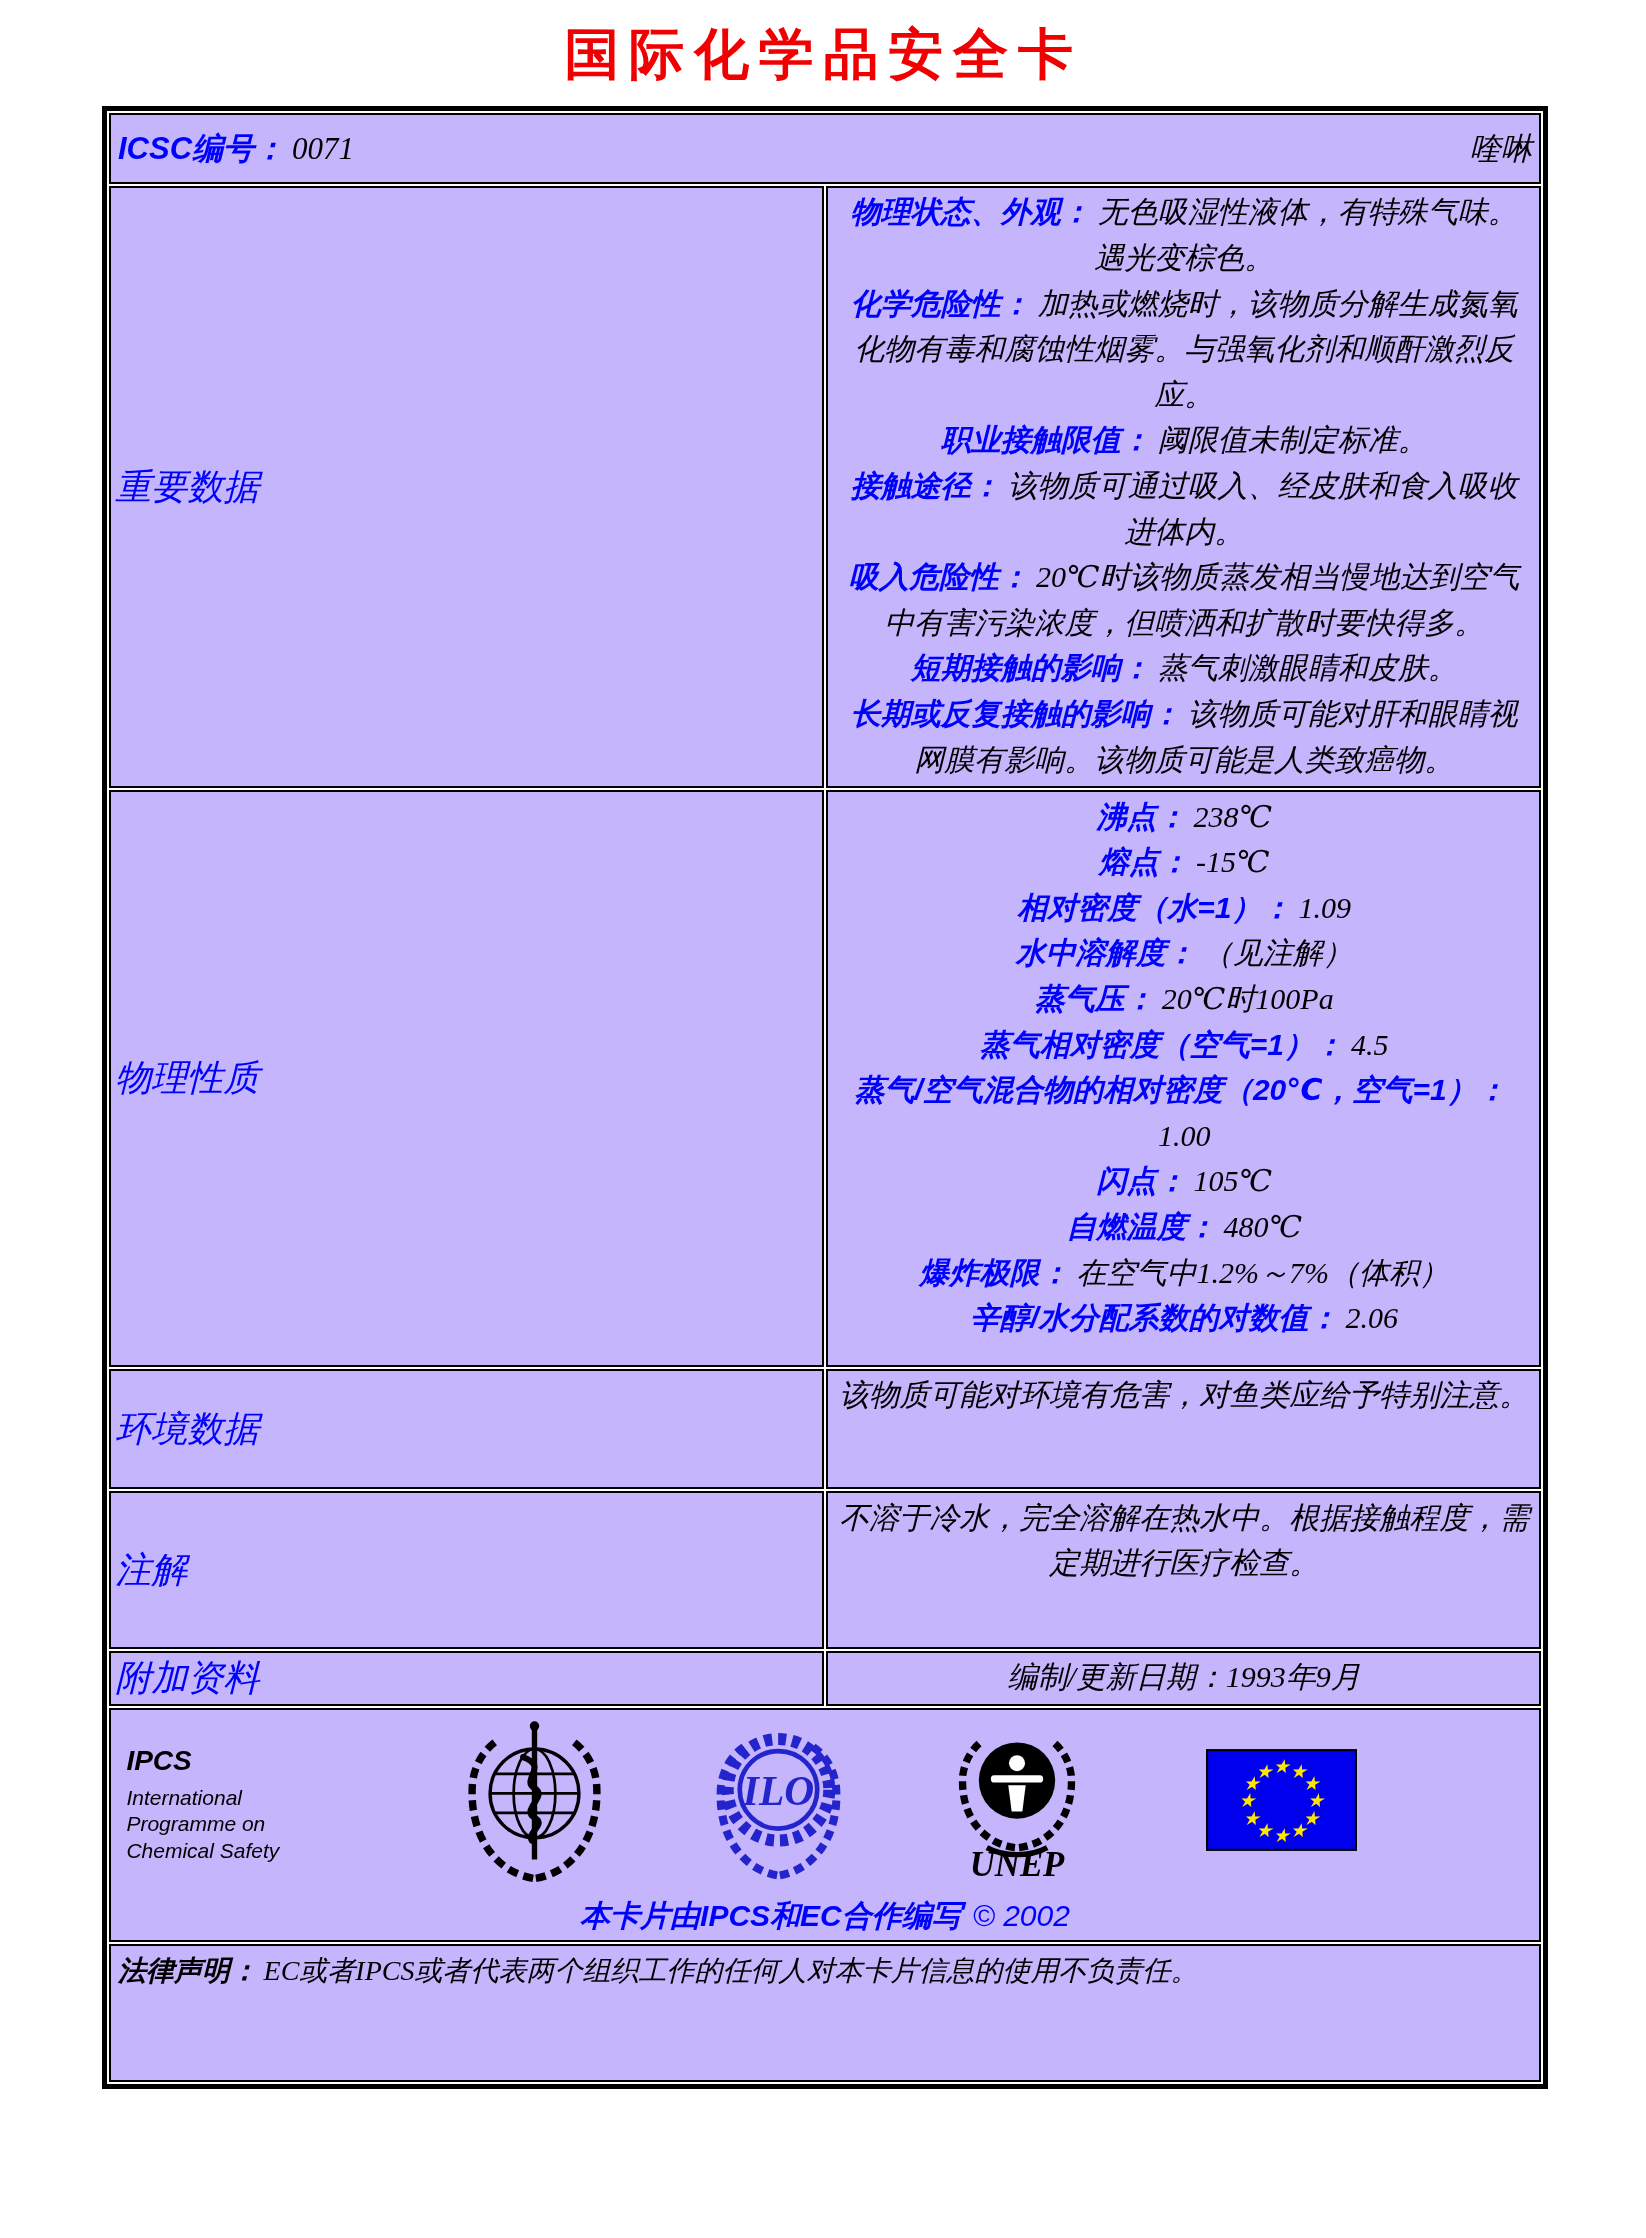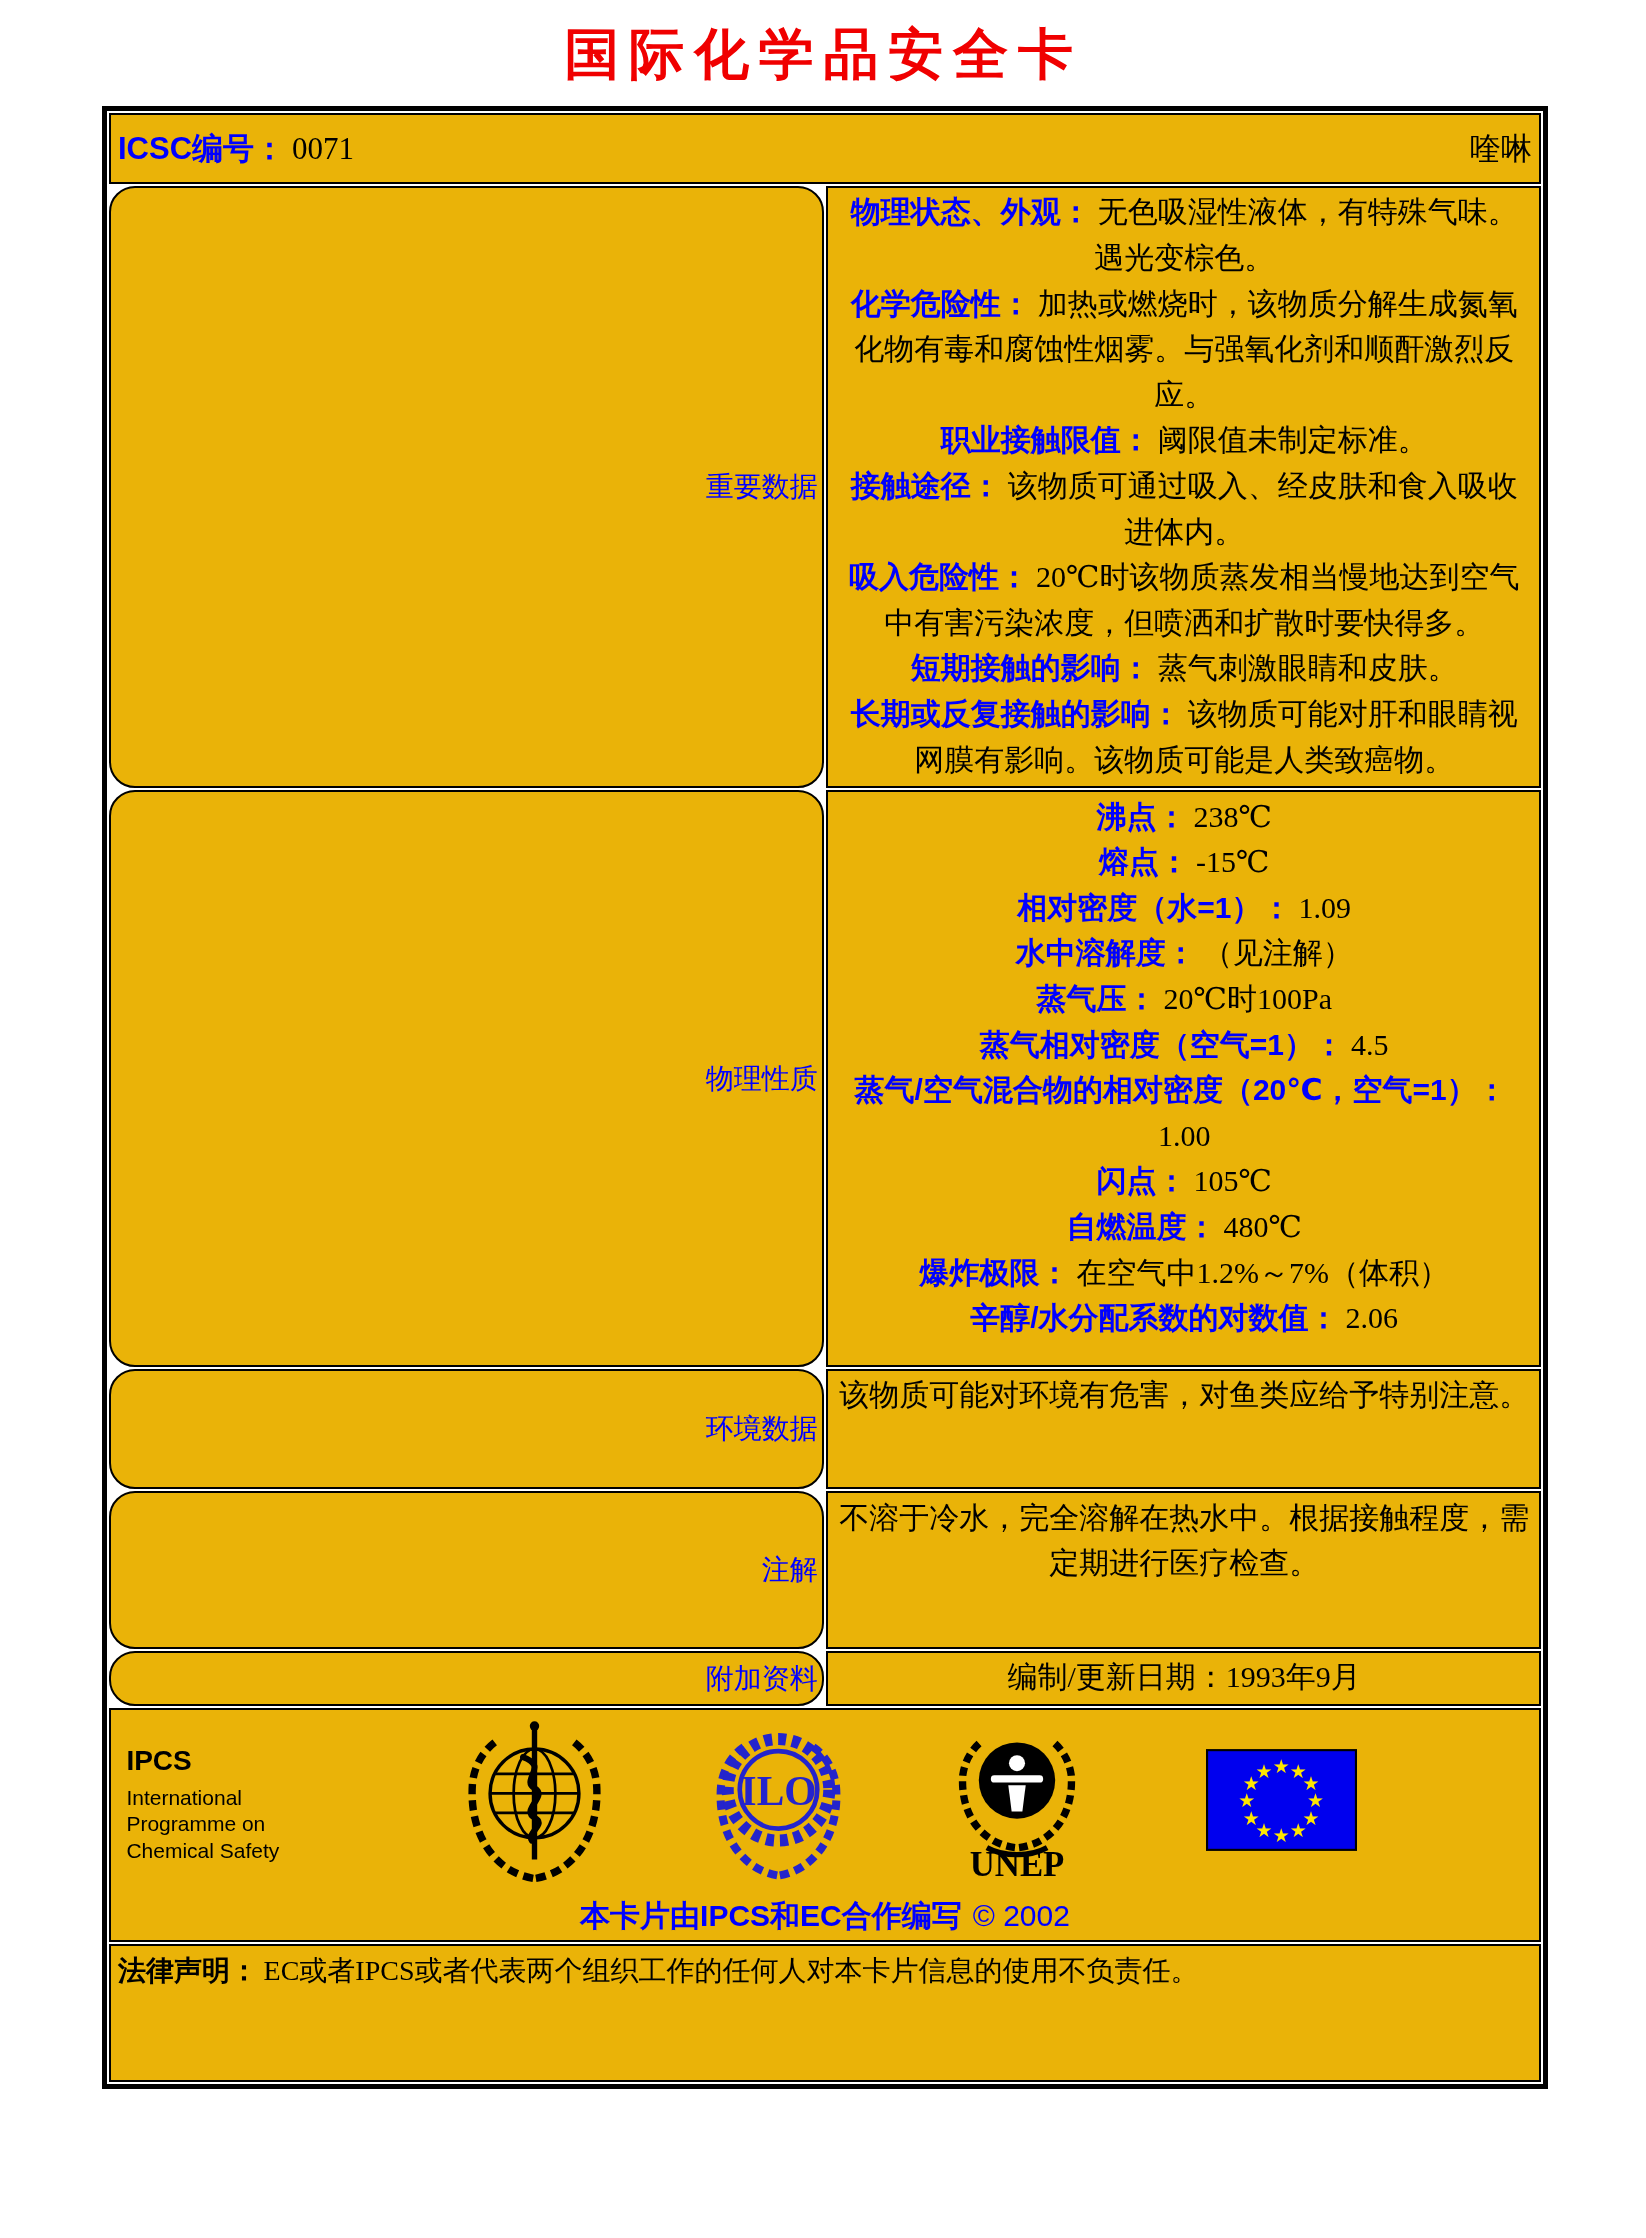--- a/index.html
+++ b/index.html
@@ -8,25 +8,25 @@
     font-family:"Liberation Serif","DejaVu Serif",serif;color:#000;
     -webkit-font-smoothing:antialiased;
   }
   .page-title{
     text-align:center;font-size:55px;font-weight:bold;color:#f00000;
     letter-spacing:9.8px;margin:18px 0 14px 0;
     font-family:"DejaVu Serif","Liberation Serif",serif;
   }
   .card{margin:0 99px 0 102px;border:5.6px solid #000;background:#fff;}
   table.grid{width:100%;border-collapse:separate;border-spacing:2.8px;table-layout:fixed;}
-  td{border:2.1px solid #000;vertical-align:top;background:#eab308;overflow:hidden;}
+  td{border:2.1px solid #000;vertical-align:top;background:#c4b5fd;overflow:hidden;font-style:italic;}
   td.lbl{
-    width:177px;text-align:right;vertical-align:middle;
+    width:177px;text-align:left;vertical-align:middle;
     color:#0000ff;font-family:"Liberation Sans","DejaVu Sans",sans-serif;
-    font-size:28px;padding:0 4.2px;border-radius:26px;
+    font-size:36px;padding:0 4.2px;
   }
   td.body{font-size:30px;line-height:1.52;padding:1.4px 7px 4.2px 8.4px;text-align:center;}
   .para{margin:0;}
   .k{
     color:#0000ff;font-weight:bold;
     font-family:"Liberation Sans","DejaVu Sans",sans-serif;
     margin-right:7px;
   }
   .v{color:#000;}
   

